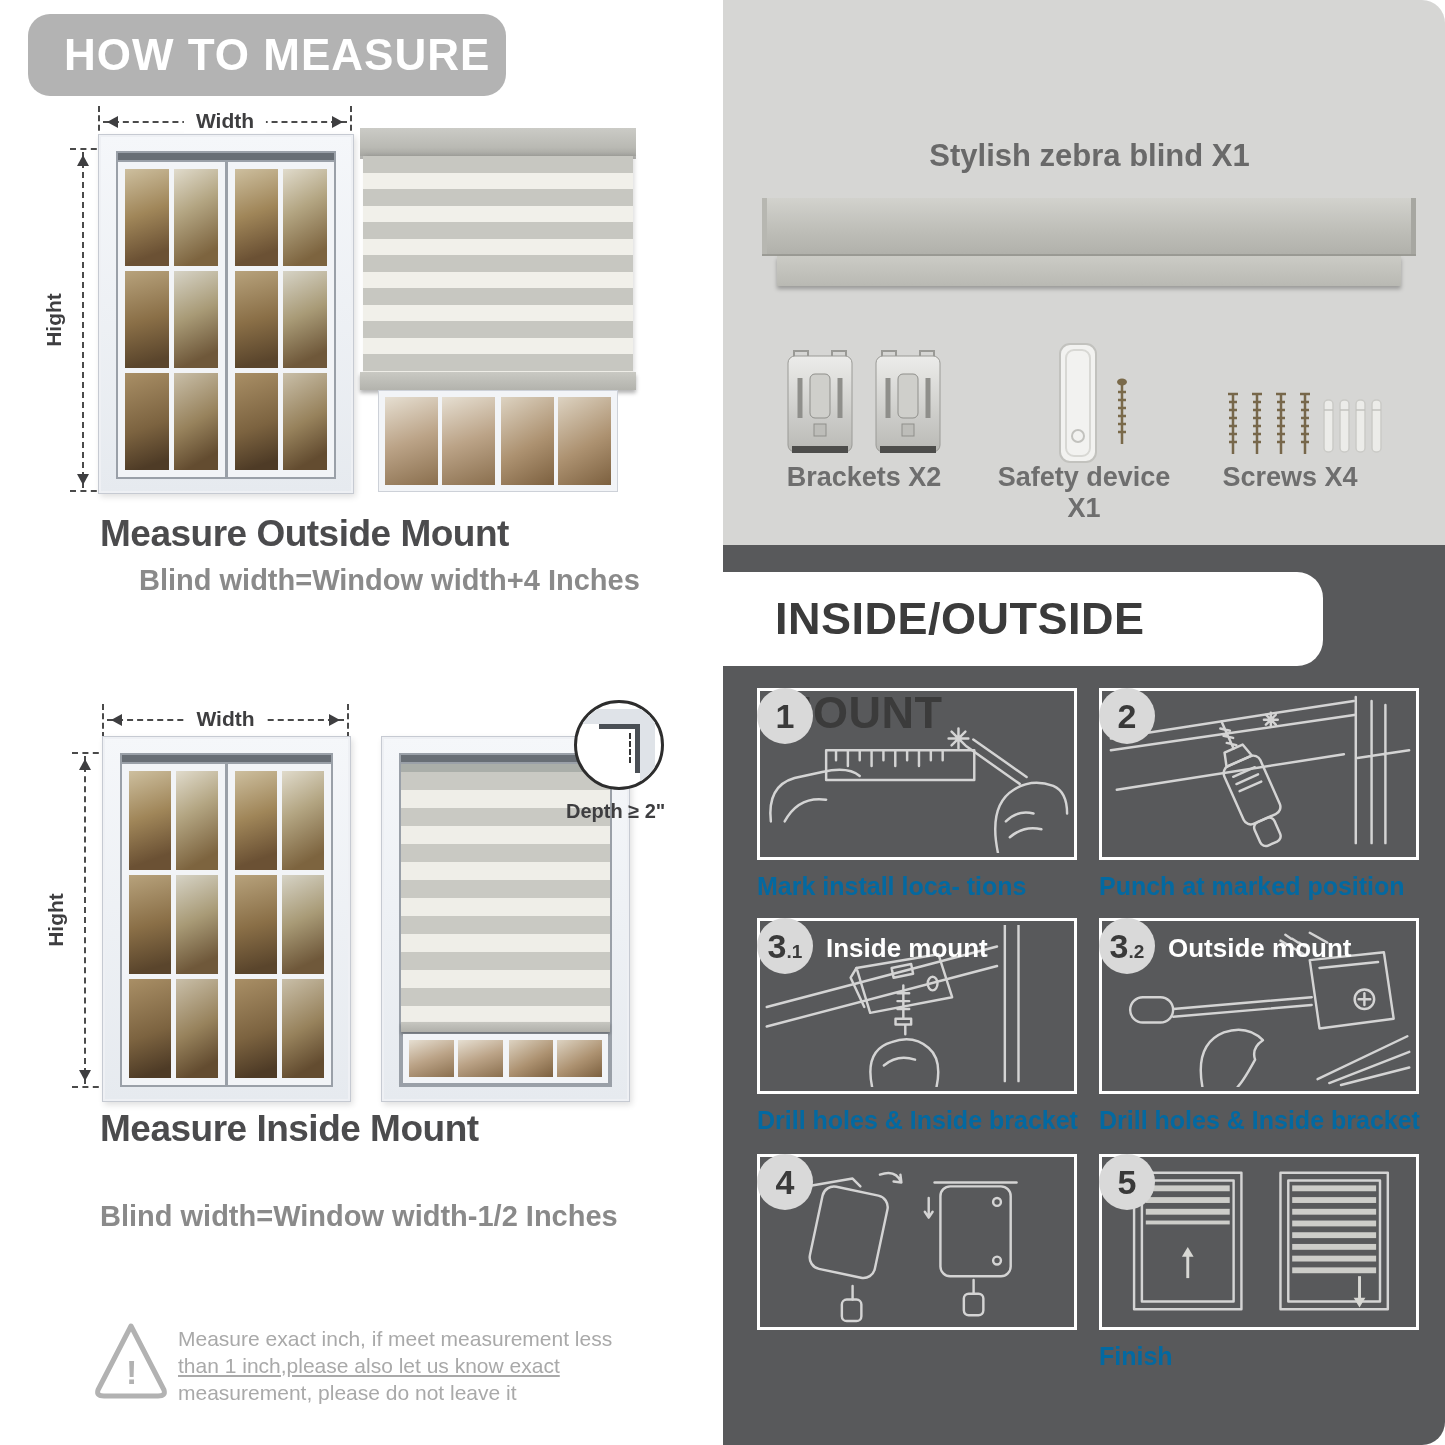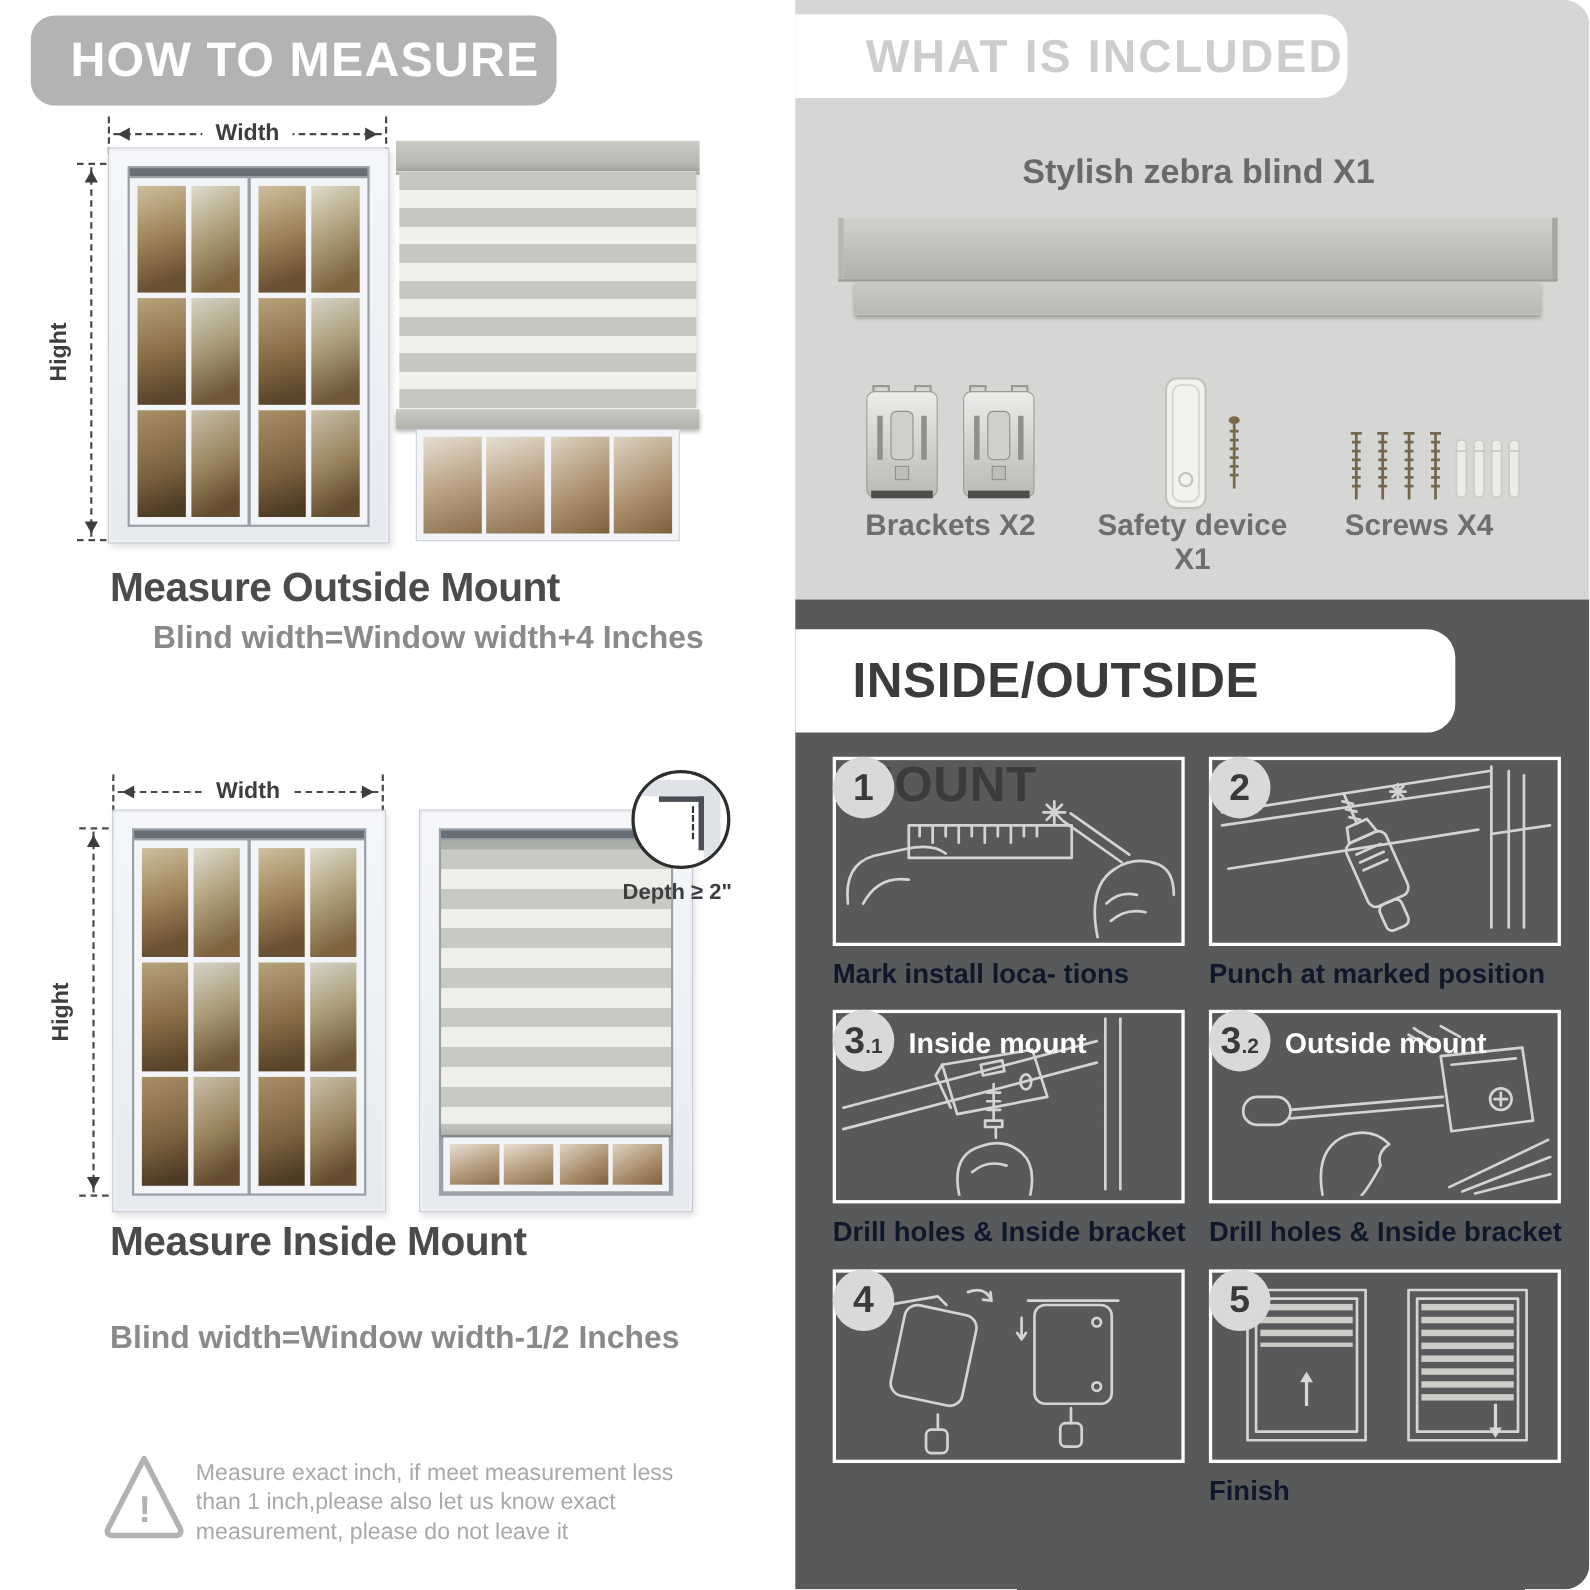--- a/index.html
+++ b/index.html
@@ -100,21 +100,21 @@
     background:linear-gradient(180deg,#cbcbc5,#b9b9b3);box-shadow:0 3px 4px rgba(0,0,0,.28);}
   .part-label{top:462px;font-size:27px;font-weight:bold;color:#6e6e6e;text-align:center;}
 
   
   .step-panel{position:absolute;width:320px;border:3px solid #fff;box-sizing:border-box;}
   .badge{position:absolute;left:-3px;top:-3px;width:56px;height:56px;border-radius:50%;
     background:#d9d9d9;color:#3a3a3a;display:flex;align-items:center;justify-content:center;
     font-weight:bold;font-size:34px;}
   .badge .sub{font-size:19px;margin-top:12px;}
   .step-title{position:absolute;left:66px;top:12px;color:#fff;font-size:26px;font-weight:bold;}
-  .caption{position:absolute;color:#0f172a;font-size:25px;font-weight:bold;width:330px;}
+  .caption{position:absolute;color:#0369a1;font-size:25px;font-weight:bold;width:330px;}
   .art{position:absolute;left:4px;top:4px;right:4px;bottom:4px;}
   .art svg{width:100%;height:100%;}
   .sketch{stroke:#d4d4d4;stroke-width:2.5;fill:none;stroke-linecap:round;stroke-linejoin:round;}
 </style>
 </head>
 <body>
 
 <div id="stage">
 
   <div class="abs banner-howto">
@@ -265,28 +265,25 @@
   <div class="abs sec-title" style="left:100px;top:1108px;">Measure Inside Mount</div>
   <div class="abs sec-line" style="left:100px;top:1200px;">Blind width=Window width-1/2 Inches</div>
 
   <div class="abs" style="left:92px;top:1318px;width:78px;height:82px;">
     <svg viewBox="0 0 78 82">
       <path class="warn-tri" d="M39,8 L72,72 Q74,78 66,78 L12,78 Q4,78 6,72 Z"></path>
       <text class="warn-bang" x="34" y="66">!</text>
     </svg>
   </div>
   <div class="abs warn-line" style="left:178px;top:1326px;">Measure exact inch, if meet measurement less</div>
-  <div class="abs warn-line" style="left:178px;top:1353px;">than 1 inch,please also let us know exact</div>
+  <div class="abs warn-line" style="left:178px;top:1353px;text-decoration:underline;">than 1 inch,please also let us know exact</div>
   <div class="abs warn-line" style="left:178px;top:1380px;">measurement, please do not leave it</div>
 
   <div class="abs panel-included"></div>
 
-  <div class="abs banner-included">
-    <span>WHAT IS INCLUDED</span>
-  </div>
 
   <div class="abs prod-label">Stylish zebra blind X1</div>
 
   <div class="abs bar-top"></div>
   <div class="abs bar-lip"></div>
 
   <div class="abs" style="left:784px;top:348px;width:160px;height:118px;">
     <svg viewBox="0 0 160 118">
       <defs>
         <linearGradient id="metal" x1="0" y1="0" x2="0" y2="1">

